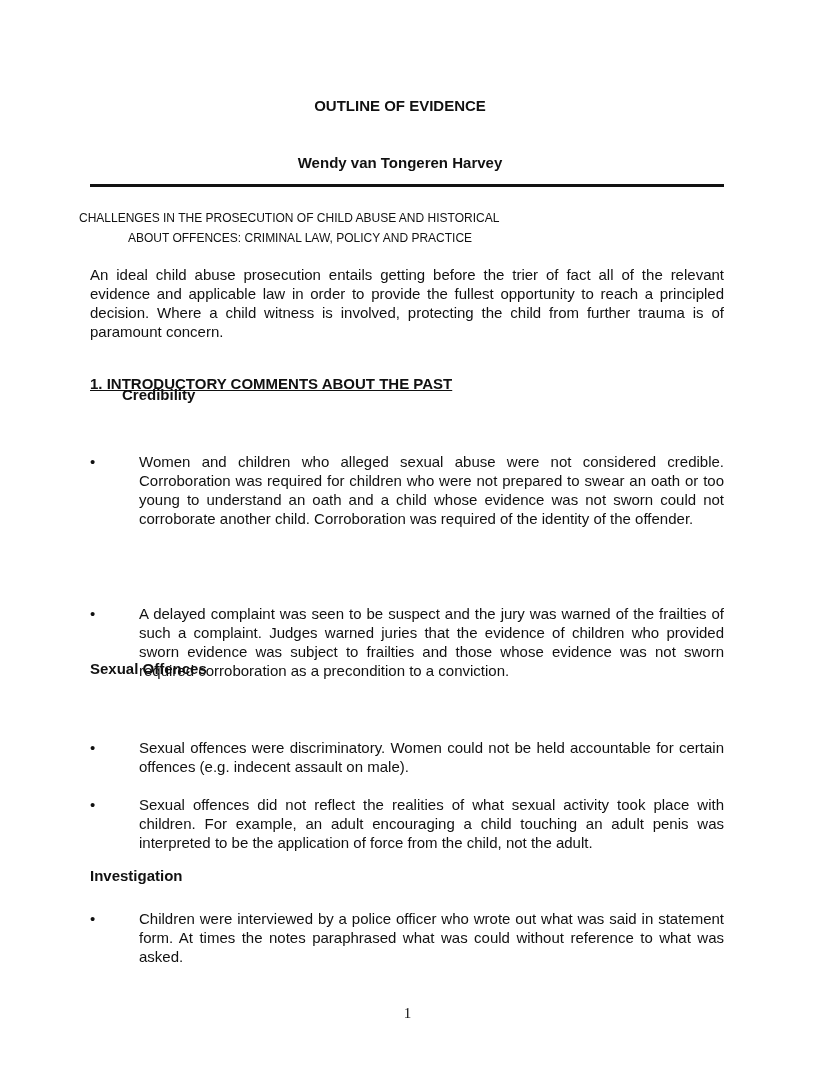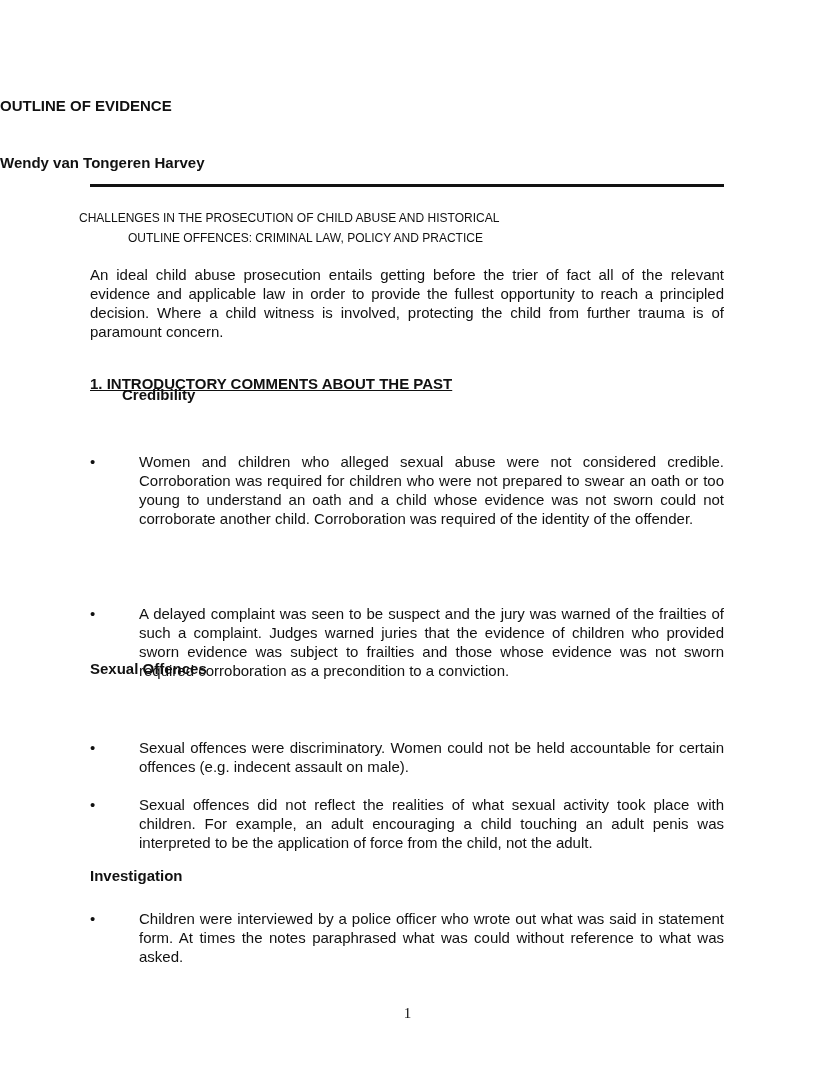--- a/index.html
+++ b/index.html
@@ -1,20 +1,20 @@
 <!DOCTYPE html>
 <html><head>
 <meta charset="utf-8">
 <style>
   html, body { margin: 0; padding: 0; background: #ffffff; }
   body { width: 815px; height: 1065px; position: relative; overflow: hidden;
          font-family: "Liberation Sans", sans-serif; color: #111; }
   .page { position: absolute; left: 0; top: 0; width: 815px; height: 1065px; }
   .abs { position: absolute; }
-  .title { left: 0; width: 800px; font-weight: bold; font-size: 15px; }
+  .title { left: 0; width: 800px; text-align: center; font-weight: bold; font-size: 15px; }
   .rule { left: 90px; width: 634px; height: 3px; background: #111; top: 184px; }
   .heading { left: 79px; font-weight: normal; font-size: 12px; line-height: 20px; width: 640px; }
   .heading .l2 { display: block; padding-left: 49px; }
   .para { left: 90px; width: 634px; font-size: 15px; line-height: 19px; text-align: justify; }
   .sec { left: 90px; font-weight: bold; font-size: 15px; }
   .sub { left: 90px; font-weight: bold; font-size: 15px; }
   .bullet { left: 90px; width: 634px; font-size: 15px; line-height: 19px; }
   .bullet .dot { position: absolute; left: 0; top: 0; width: 10px; }
   .bullet .txt { position: absolute; left: 49px; width: 585px; text-align: justify; }
   .pagenum { left: 0; width: 815px; text-align: center; font-family: "Liberation Serif", serif; font-size: 15px; }
@@ -23,21 +23,21 @@
 <body>
 
 <div class="page">
 
   <div class="abs title" style="top:97px;">OUTLINE OF EVIDENCE</div>
   <div class="abs title" style="top:154px;">Wendy van Tongeren Harvey</div>
   <div class="abs rule"></div>
 
   <div class="abs heading" style="top:208px;">
     <span>CHALLENGES IN THE PROSECUTION OF CHILD ABUSE AND HISTORICAL</span>
-    <span class="l2">OUTLINE OFFENCES: CRIMINAL LAW, POLICY AND PRACTICE</span>
+    <span class="l2">ABOUT OFFENCES: CRIMINAL LAW, POLICY AND PRACTICE</span>
   </div>
 
   <div class="abs para" style="top:265px;">An ideal child abuse prosecution entails getting before the trier of fact all of the relevant evidence and applicable law in order to provide the fullest opportunity to reach a principled decision.  Where a child witness is involved, protecting the child from further trauma is of paramount concern.</div>
 
   <div class="abs sec" style="top:375px;text-decoration:underline;">1.  INTRODUCTORY COMMENTS ABOUT THE PAST</div>
 
   <div class="abs sub" style="top:386px;margin-left:32px;">Credibility</div>
   <div class="abs bullet" style="top:452px;">
     <span class="dot">•</span>
     <span class="txt">Women and children who alleged sexual abuse were not considered credible. Corroboration was required for children who were not prepared to swear an oath or too young to understand an oath and a child whose evidence was not sworn could not corroborate another child.  Corroboration was required of the identity of the offender.</span>

